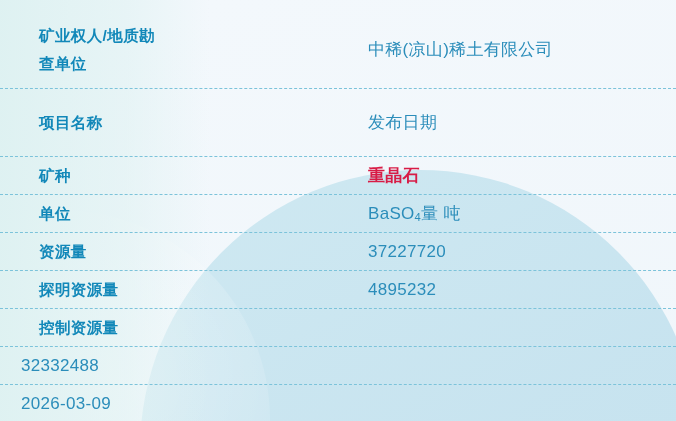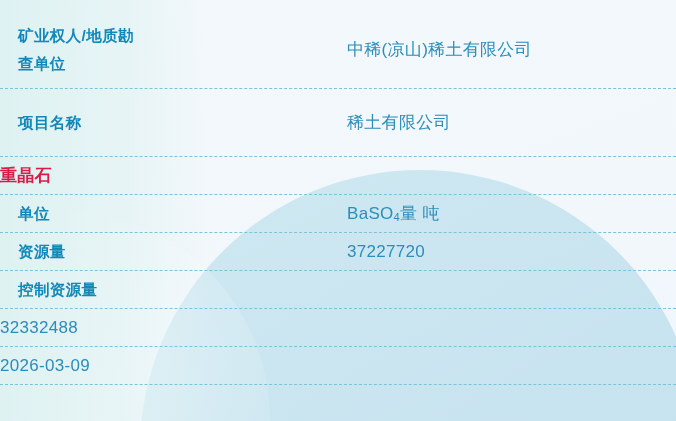--- a/index.html
+++ b/index.html
@@ -75,20 +75,21 @@
     z-index: 5;
     padding-top: 11px;
   }
 
   .row {
     position: relative;
     display: flex;
     align-items: center;
     border-bottom: 1px dashed #7cc3da;
     box-sizing: border-box;
+    padding-left: 21px;
   }
   .row:first-child { border-top: none; }
 
   .row-label {
     flex: 0 0 347px;
     padding-left: 18px;
     box-sizing: border-box;
     color: #1288b9;
     font-weight: bold;
     font-size: 15.5px;
@@ -141,38 +142,43 @@
       <div class="row-label">
         <span class="nowrapline">矿业权人/地质勘</span>
         <span class="nowrapline">查单位</span>
       </div>
       <div class="row-value">中稀(凉山)稀土有限公司</div>
     </div>
 
     <div class="row h-mid">
       <div class="row-label">项目名称</div>
       <div class="row-value">
-        <span class="nowrapline">稀土有限公司</span>
+        <span class="nowrapline">发布日期</span>
       </div>
     </div>
 
     <div class="row h-std">
+      <div class="row-label">矿种</div>
       <div class="row-value value-accent">重晶石</div>
     </div>
 
     <div class="row h-std">
       <div class="row-label">单位</div>
       <div class="row-value"><span>BaSO</span><sub>4</sub><span>量 吨</span></div>
     </div>
 
     <div class="row h-std">
       <div class="row-label">资源量</div>
       <div class="row-value">37227720</div>
     </div>
 
+    <div class="row h-std">
+      <div class="row-label">探明资源量</div>
+      <div class="row-value">4895232</div>
+    </div>
 
     <div class="row h-std">
       <div class="row-label">控制资源量</div>
       <div class="row-value value-empty"></div>
     </div>
 
     <div class="row h-std">
       <div class="row-value">32332488</div>
     </div>
 

